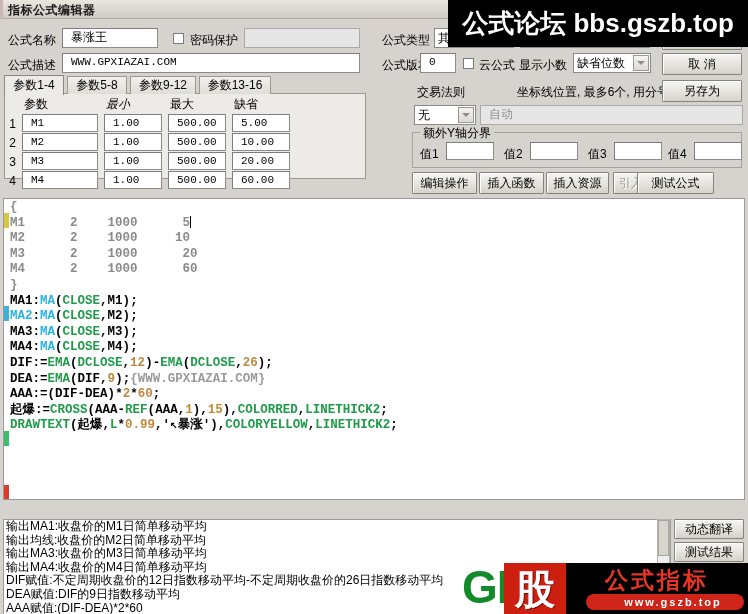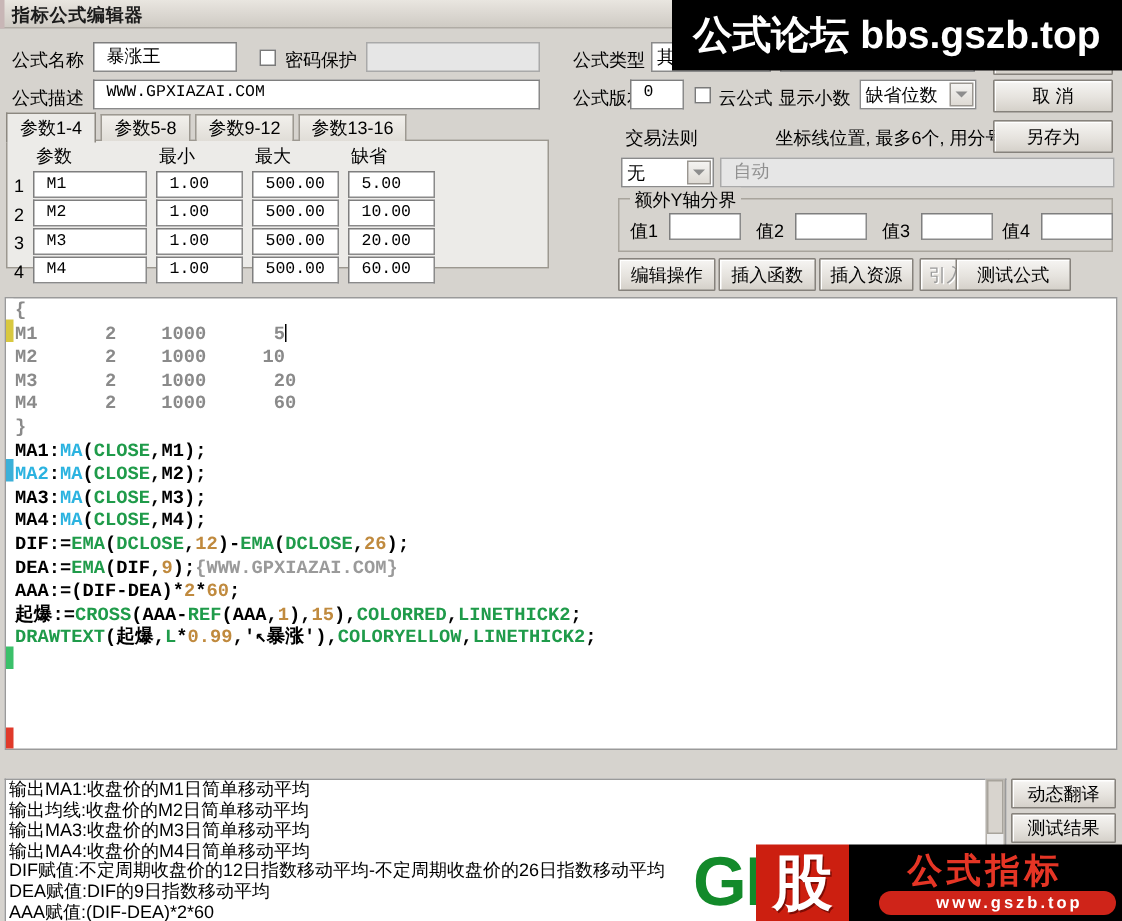--- a/index.html
+++ b/index.html
@@ -258,21 +258,21 @@
       </div>
       <div class="tab" style="left: 126px; width: 66px;">
         <span>参数9-12</span>
       </div>
       <div class="tab" style="left: 195px; width: 72px;">
         <span>参数13-16</span>
       </div>
     </div>
   <div class="pgrid" id="pgrid">
       <div class="phdr" style="left: 20px; top: 2px;">参数</div>
-      <div class="phdr" style="left: 102px; top: 2px;">最小</div>
+      <div class="phdr" style="left: 102px; top: 2px; font-style: italic;">最小</div>
       <div class="phdr" style="left: 166px; top: 2px;">最大</div>
       <div class="phdr" style="left: 230px; top: 2px;">缺省</div>
       <div class="rownum" style="left: 2px; top: 23px;">1</div>
       <div class="tf" style="left: 18px; top: 20px; width: 76px; height: 18px;">M1</div>
       <div class="tf" style="left: 100px; top: 20px; width: 58px; height: 18px;">1.00</div>
       <div class="tf" style="left: 164px; top: 20px; width: 58px; height: 18px;">500.00</div>
       <div class="tf" style="left: 228px; top: 20px; width: 58px; height: 18px;">5.00</div>
       <div class="rownum" style="left: 2px; top: 42px;">2</div>
       <div class="tf" style="left: 18px; top: 39px; width: 76px; height: 18px;">M2</div>
       <div class="tf" style="left: 100px; top: 39px; width: 58px; height: 18px;">1.00</div>

